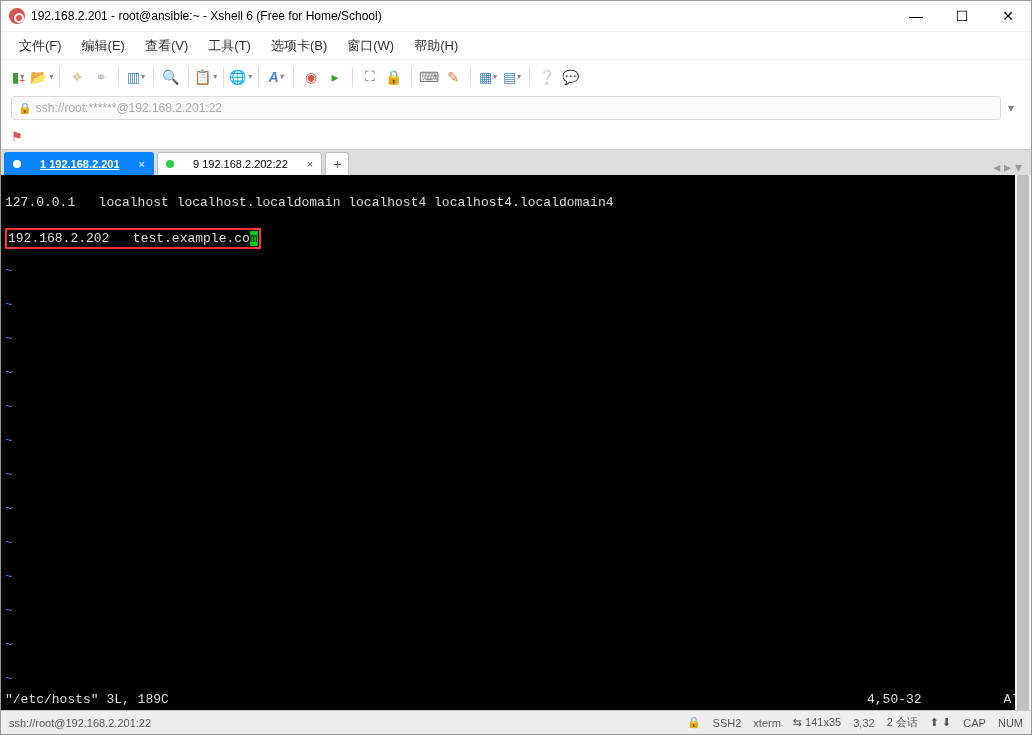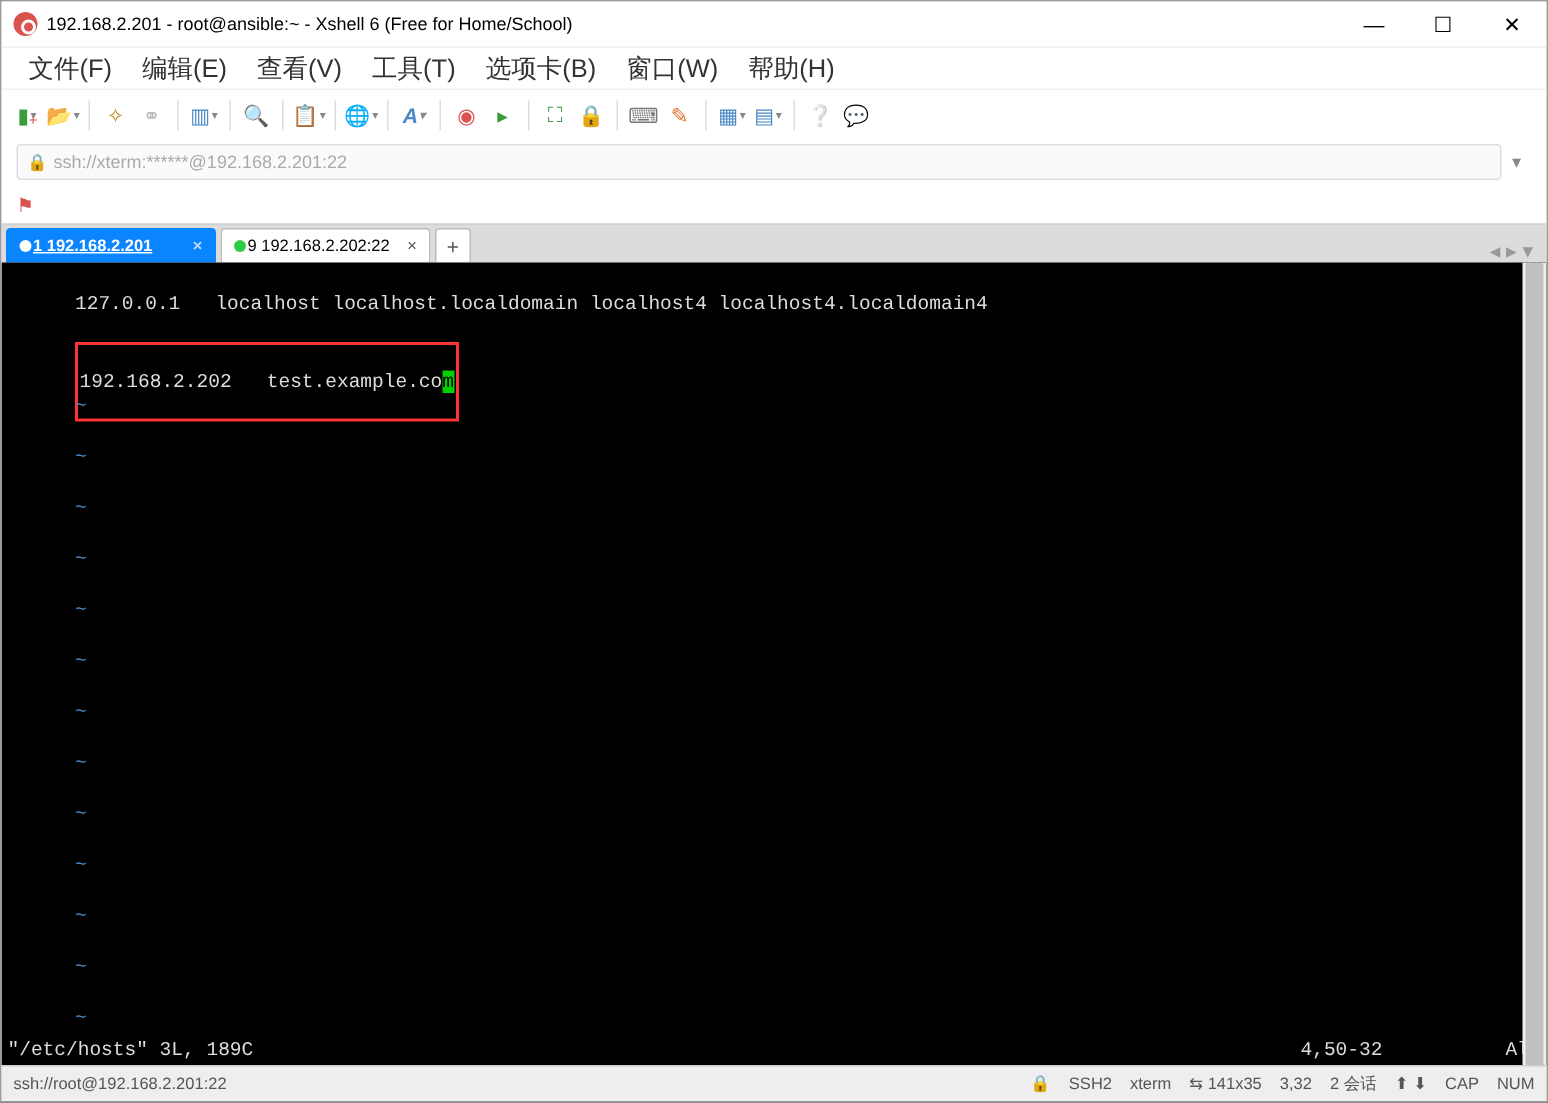--- a/index.html
+++ b/index.html
@@ -5,51 +5,51 @@
 * { box-sizing: border-box; margin: 0; padding: 0; }
 body { font-family: "Microsoft YaHei", Arial, sans-serif; font-size: 12px; background: #fff; width: 1032px; height: 735px; overflow: hidden; display: flex; flex-direction: column; border: 1px solid #999; }
 
 .titlebar { height: 30px; display: flex; align-items: center; padding: 0 0 0 8px; background: #fff; }
 .titlebar .app-icon { width: 16px; height: 16px; border-radius: 50%; background: #d9534f; margin-right: 6px; border: 2px solid #d9534f; position: relative; }
 .titlebar .app-icon::after { content:""; position:absolute; left:3px; top:3px; width:6px; height:6px; border:2px solid #fff; border-radius:50%; }
 .titlebar .title { flex: 1; color: #000000; font-size: 12px; }
 .titlebar .winbtns { display: flex; }
 .titlebar .winbtn { width: 46px; height: 30px; display:flex; align-items:center; justify-content:center; color:#000; font-size:14px; }
 
-.menubar { height: 28px; display: flex; align-items:center; padding: 0 8px; background: #fff; font-size:17px; color:#333; border-top:1px solid #f0f0f0; }
+.menubar { height: 28px; display: flex; align-items:center; padding: 0 8px; background: #fff; font-size:13px; color:#333; border-top:1px solid #f0f0f0; }
 .menubar .menu { padding: 4px 10px; cursor: default; }
 
 .toolbar { height: 34px; background:#fff; display:flex; align-items:center; padding: 0 6px; gap:2px; border-top:1px solid #f0f0f0; }
 .toolbar .tb { width:22px; height:22px; display:flex; align-items:center; justify-content:center; font-size:14px; color:#555; position:relative; }
 .toolbar .tb.dd::after { content:"▾"; font-size:8px; color:#888; margin-left:1px; }
 .toolbar .sep { width:1px; height:20px; background:#ddd; margin:0 4px; }
 
 .addressbar { height: 30px; background:#fff; padding: 3px 10px; display:flex; align-items:center; }
 .addressbar .field { flex:1; height:24px; border:1px solid #ddd; border-radius:3px; display:flex; align-items:center; padding:0 6px; color:#aaa; background:#fafafa; }
 .addressbar .field .lock { color:#d4a017; margin-right:4px; font-size:11px; }
 .addressbar .drop { width:20px; text-align:center; color:#888; }
 
 .tipbar { height: 26px; background:#fff; display:flex; align-items:center; padding:0 10px; color:#888; font-size:12px; }
 .tipbar .flag { color:#d9534f; margin-right:6px; font-size:13px; }
 
 .tabbar { height: 26px; background:#dcdcdc; display:flex; align-items:flex-end; padding:0 3px; gap:3px; border-top:1px solid #d0d0d0; }
-.tab { height:23px; background:#fff; border:1px solid #bbb; border-bottom:none; border-radius:3px 3px 0 0; display:flex; align-items:center; padding:0 8px; font-size:11px; gap:1px; min-width:140px; cursor:default;}
+.tab { height:23px; background:#fff; border:1px solid #bbb; border-bottom:none; border-radius:3px 3px 0 0; display:flex; align-items:center; padding:0 8px; font-size:11px; gap:19px; min-width:140px; cursor:default;}
 .tab.active { background:#0a84ff; color:#fff; border-color:#0a84ff; font-weight:bold; }
 .tab .dot { width:8px; height:8px; border-radius:50%; }
 .tab.active .dot { background:#fff; }
 .tab:not(.active) .dot { background:#2ecc40; }
 .tab .x { margin-left:auto; font-size:11px; opacity:0.7; }
 .tab.add { min-width:24px; padding:0; justify-content:center; font-size:14px; color:#555; }
 .tabbar .navsp { margin-left:auto; padding:0 6px; color:#999; font-size:14px; }
 
 .terminal { flex:1; background:#000; color:#ddd; font-family:Consolas,"Courier New",monospace; font-size:13px; line-height:17px; overflow:hidden; position:relative; padding:2px 4px; white-space:pre; }
-.terminal .row { height:17px;margin-left:45px; }
+.terminal .row { height:17px; }
 .terminal .tilde { color:#4a88c7; }
 .terminal .cursor { background:#00d000; color:#000; }
-.terminal .outlined { border:2px solid #f33; display:inline-block; padding:16px 1px; }
+.terminal .outlined { border:2px solid #f33; display:inline-block; padding:0 1px; }
 .terminal .statusrow { position:absolute; left:4px; right:4px; bottom:2px; display:flex; }
 .terminal .statusrow .left { flex:1; }
 .terminal .scrollbar { position:absolute; right:0; top:0; bottom:0; width:16px; background:#f0f0f0; }
 .terminal .scrollbar .thumb { position:absolute; top:0; left:2px; right:2px; height:620px; background:#c0c0c0; border-radius:2px; }
 
 .statusbar { height:24px; background:#eee; border-top:1px solid #ccc; display:flex; align-items:center; padding:0 8px; font-size:11px; color:#555; gap:12px; }
 .statusbar .sp { flex:1; }
 .statusbar .lock2 { color:#d4a017; }
 </style>
 </head>
@@ -104,21 +104,21 @@
   <div class="tb dd" style="color:#4a88c7">▦</div>
   <div class="tb dd" style="color:#4a88c7">▤</div>
   <div class="sep"></div>
   <div class="tb" style="color:#4a88c7">❔</div>
   <div class="tb" style="color:#bbb">💬</div>
 </div>
 
 <div class="addressbar">
   <div class="field">
     <span class="lock">🔒</span>
-    <span>ssh://xterm:******@192.168.2.201:22</span>
+    <span>ssh://root:******@192.168.2.201:22</span>
   </div>
   <div class="drop">▾</div>
 </div>
 
 <div class="tipbar">
   <span class="flag">⚑</span>
 </div>
 
 <div class="tabbar">
   <div class="tab active">

